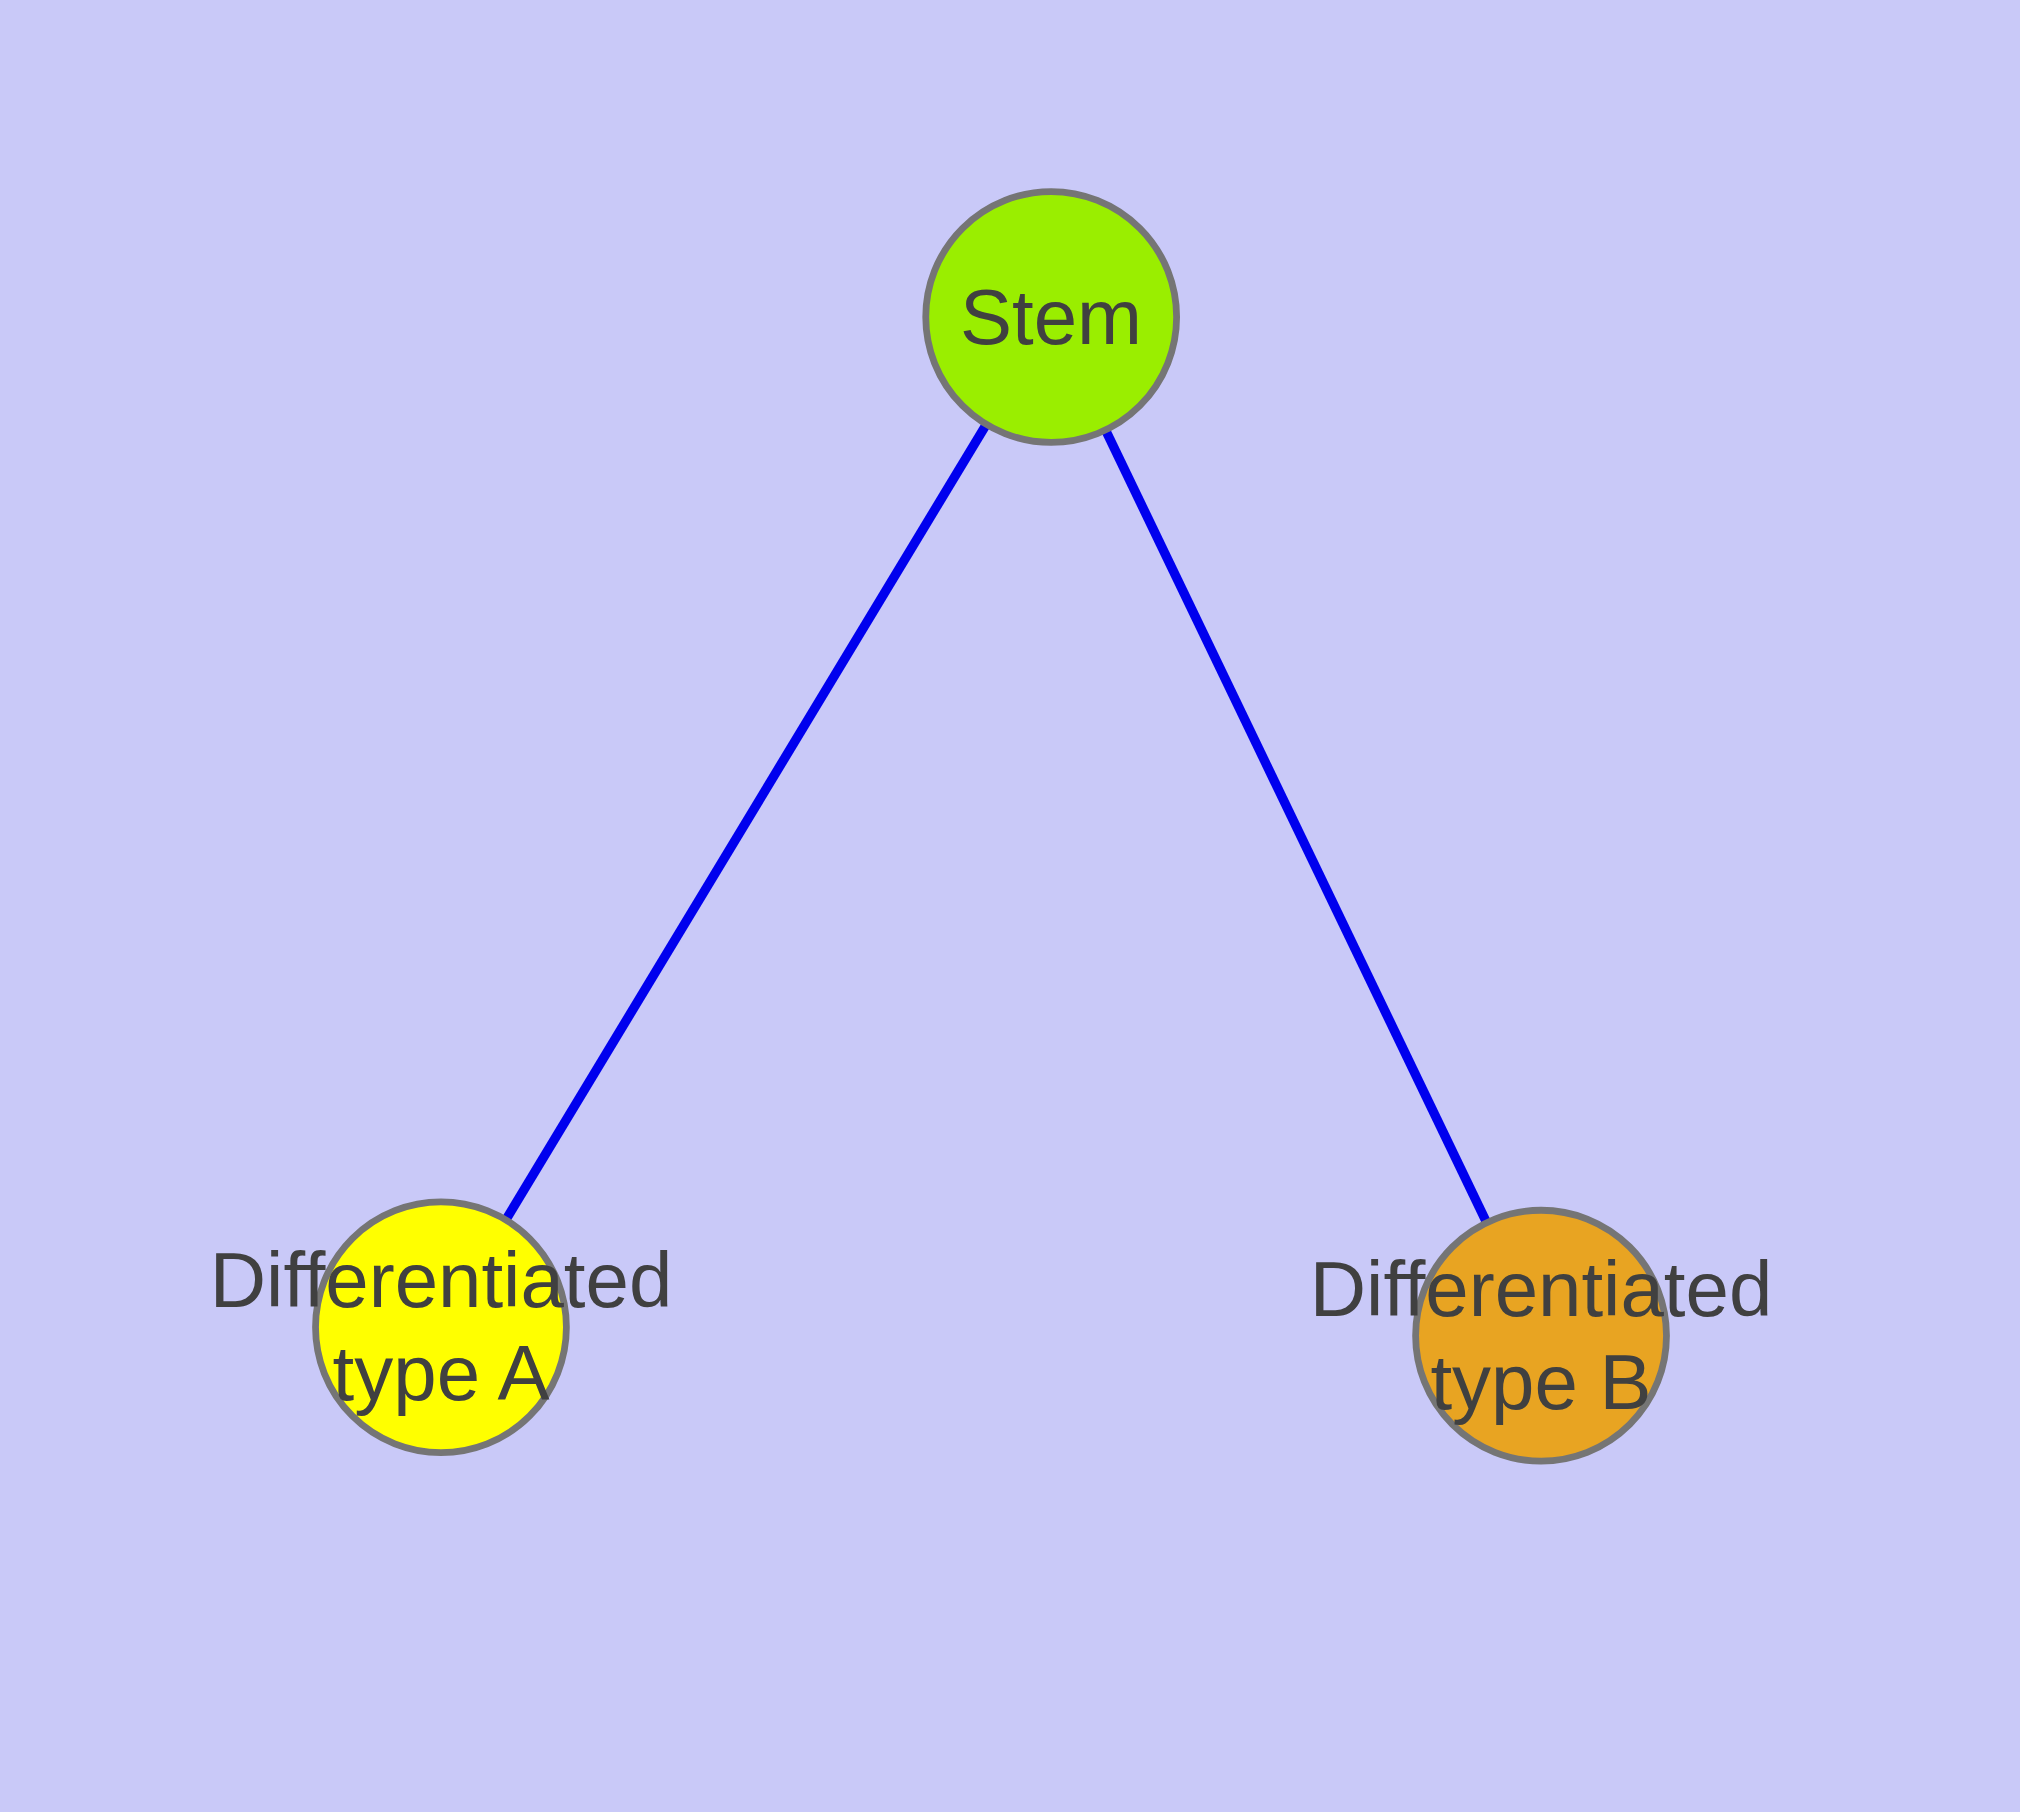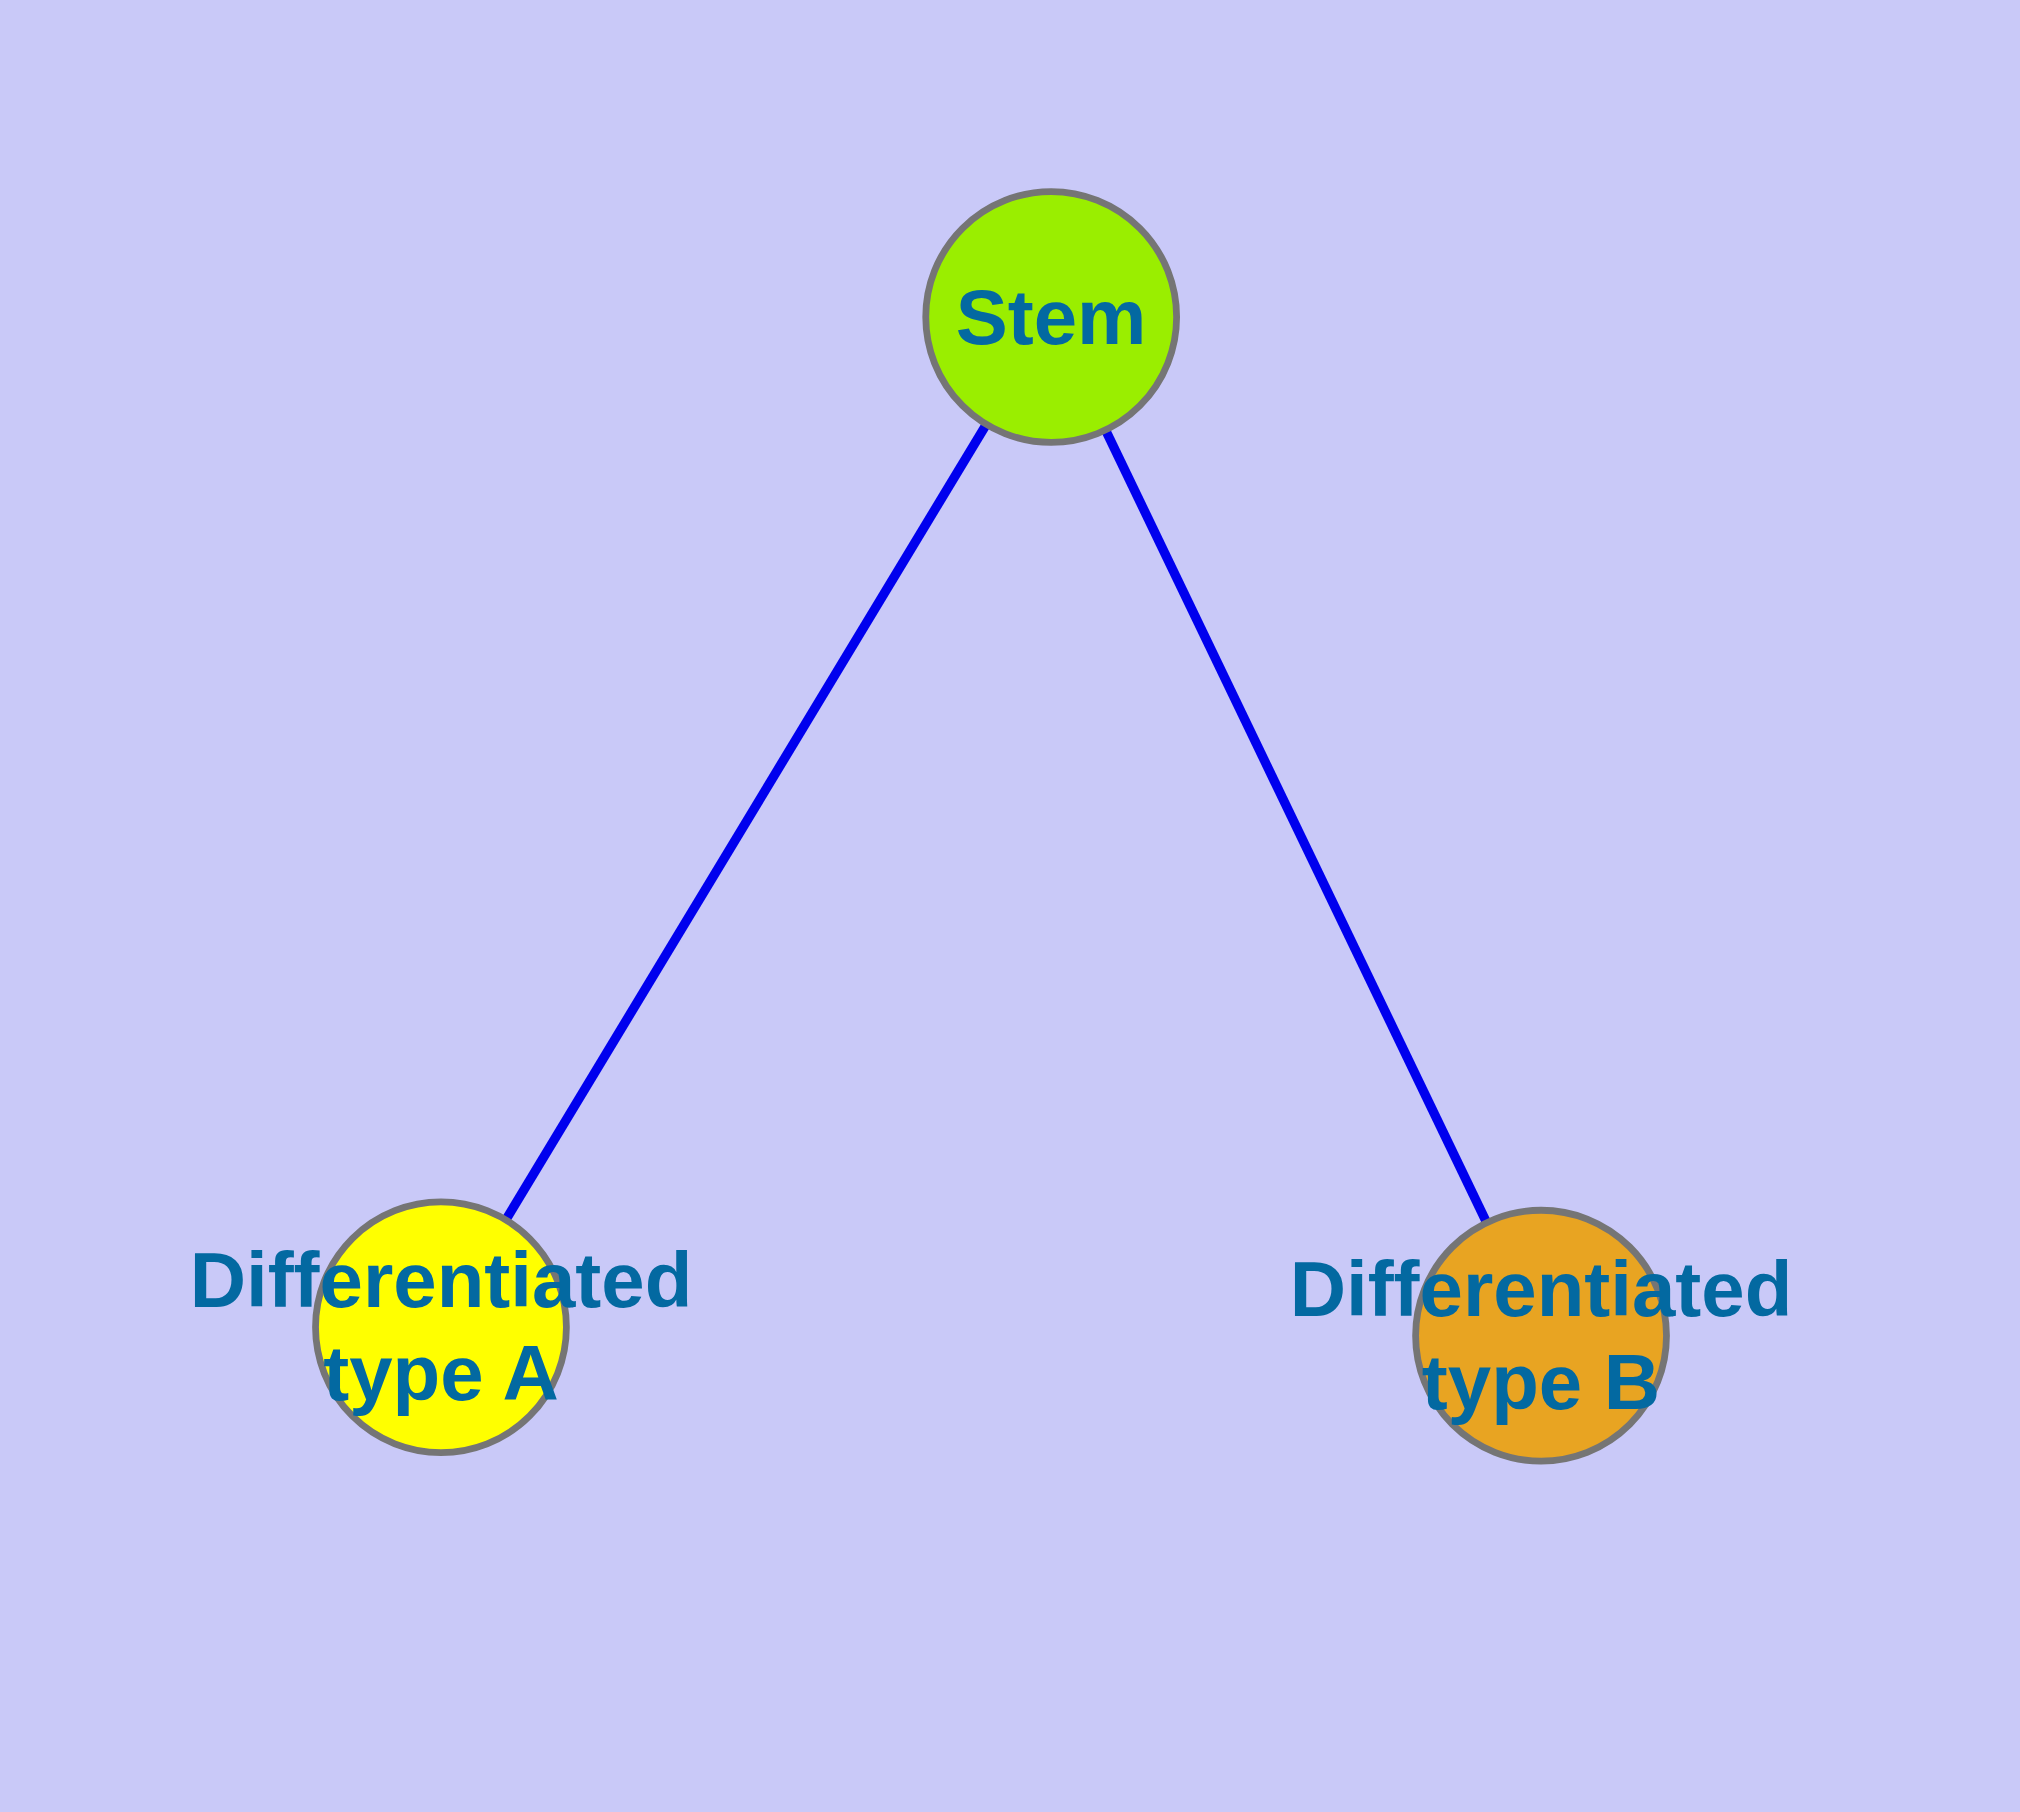--- a/index.html
+++ b/index.html
@@ -25,24 +25,24 @@
     stroke-width: 11;
     stroke-linecap: butt;
   }
   .node-circle {
     stroke: #757575;
     stroke-width: 8;
   }
   .node-label {
     position: absolute;
     transform: translate(-50%, -50%);
-    font-weight: bold;
+    font-weight: normal;
     font-size: 78px;
     line-height: 93px;
-    color: #0369a1;
+    color: #404040;
     text-align: center;
     white-space: pre-line;
     pointer-events: none;
   }
 </style>
 </head>
 <body>
 
 <div class="canvas">
 

